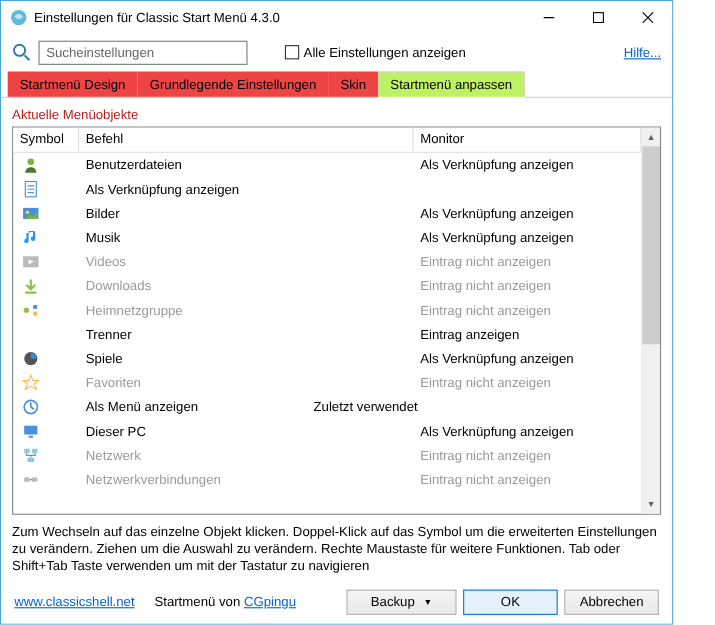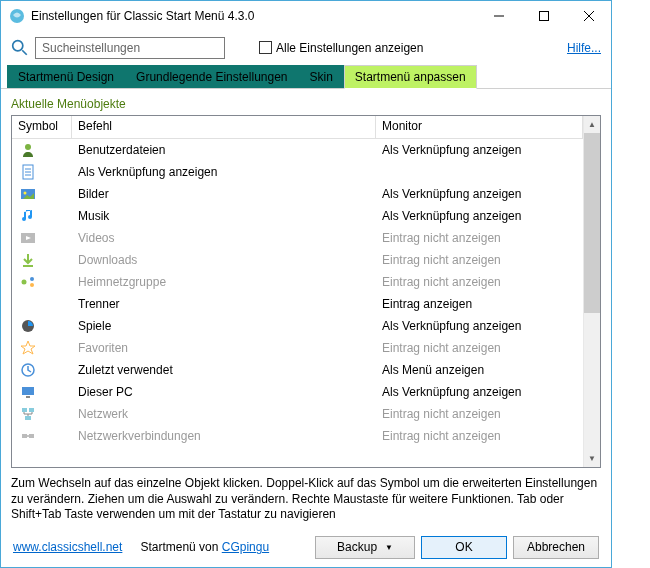--- a/index.html
+++ b/index.html
@@ -10,24 +10,24 @@
 .titlebar .title{flex:1;color:#000}
 .titlebar .winbtn{width:45px;height:30px;display:flex;align-items:center;justify-content:center;color:#000}
 .toolbar{height:34px;display:flex;align-items:center;padding:4px 10px;gap:6px}
 .search-icon{width:18px;height:18px;color:#2a7ab0;display:flex;align-items:center;justify-content:center}
 .search-input{width:190px;height:22px;border:1px solid #7a7a7a;padding:2px 6px;font-size:12px}
 .search-input::placeholder{color:#666}
 .checkbox-wrap{display:flex;align-items:flex-start;gap:4px;margin-left:28px}
 .checkbox{width:13px;height:13px;border:1px solid #333;background:#fff}
 .help-link{margin-left:auto;color:#0066cc;text-decoration:underline;cursor:pointer}
 .tabs{display:flex;padding:0 6px;border-bottom:1px solid #d0d0d0;position:relative;height:24px;align-items:flex-end}
-.tab{padding:4px 10px 4px;border:1px solid transparent;border-bottom:none;cursor:pointer;position:relative;background:#0f766e;color:#000}
+.tab{padding:4px 10px 4px;border:1px solid transparent;border-bottom:none;cursor:pointer;position:relative;background:#ef4444;color:#000}
 .tab.active{border:1px solid #d0d0d0;border-bottom:1px solid #fff;margin-bottom:-1px;background:#bef264;z-index:1}
 .content{flex:1;padding:8px 10px 4px;display:flex;flex-direction:column;overflow:hidden}
-.section-title{font-size:12px;margin-bottom:4px;color:#4d7c0f}
+.section-title{font-size:12px;margin-bottom:4px;color:#b91c1c}
 .grid-wrap{flex:1;border:1px solid #828790;display:flex;overflow:hidden;background:#fff}
 .grid{flex:1;overflow:hidden}
 .grid-header{display:flex;background:#fff;border-bottom:1px solid #e0e0e0;height:23px}
 .grid-header .col{padding:3px 6px;border-right:1px solid #e0e0e0;color:#000;font-weight:400}
 .col-symbol{width:60px}
 .col-befehl{width:304px}
 .col-monitor{flex:1}
 .grid-body{overflow:hidden}
 .row{display:flex;height:22px;align-items:center}
 .row .cell{padding:2px 6px;white-space:nowrap;overflow:hidden}
@@ -209,22 +209,22 @@
               <div class="cell cell-befehl">Favoriten</div>
               <div class="cell cell-monitor">Eintrag nicht anzeigen</div>
             </div>
             <div class="row">
               <div class="cell cell-symbol">
                 <span class="icon"><svg viewBox="0 0 16 16">
                     <circle cx="8" cy="8" r="6" fill="none" stroke="#4a90d9" stroke-width="1.5"></circle>
                     <path d="M8 4v4l3 2" stroke="#4a90d9" stroke-width="1.5" fill="none"></path>
                   </svg></span>
               </div>
+              <div class="cell cell-monitor">Als Menü anzeigen</div>
               <div class="cell cell-befehl">Zuletzt verwendet</div>
-              <div class="cell cell-monitor">Als Menü anzeigen</div>
             </div>
             <div class="row">
               <div class="cell cell-symbol">
                 <span class="icon"><svg viewBox="0 0 16 16">
                     <rect x="2" y="3" width="12" height="8" fill="#4a90d9"></rect>
                     <rect x="6" y="12" width="4" height="2" fill="#888"></rect>
                   </svg></span>
               </div>
               <div class="cell cell-befehl">Dieser PC</div>
               <div class="cell cell-monitor">Als Verknüpfung anzeigen</div>

